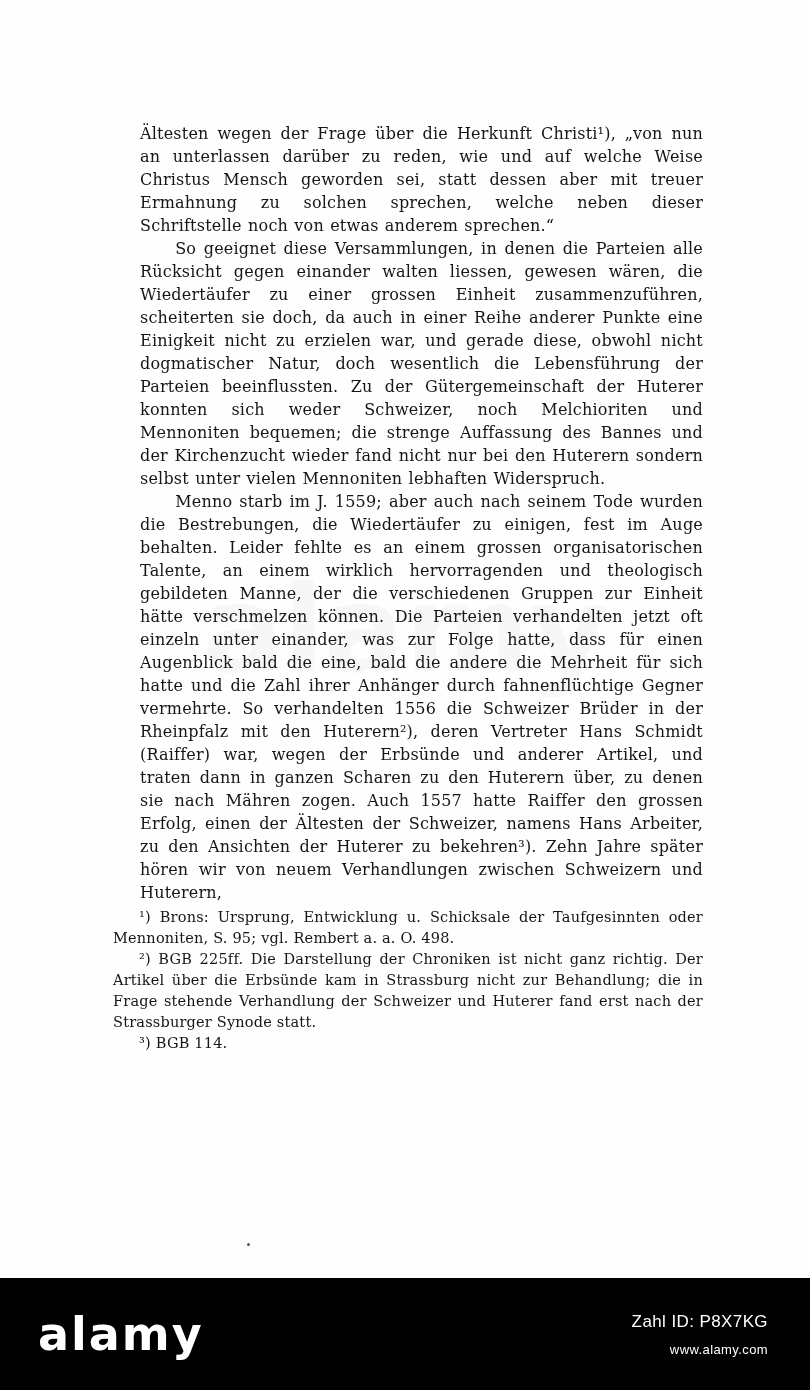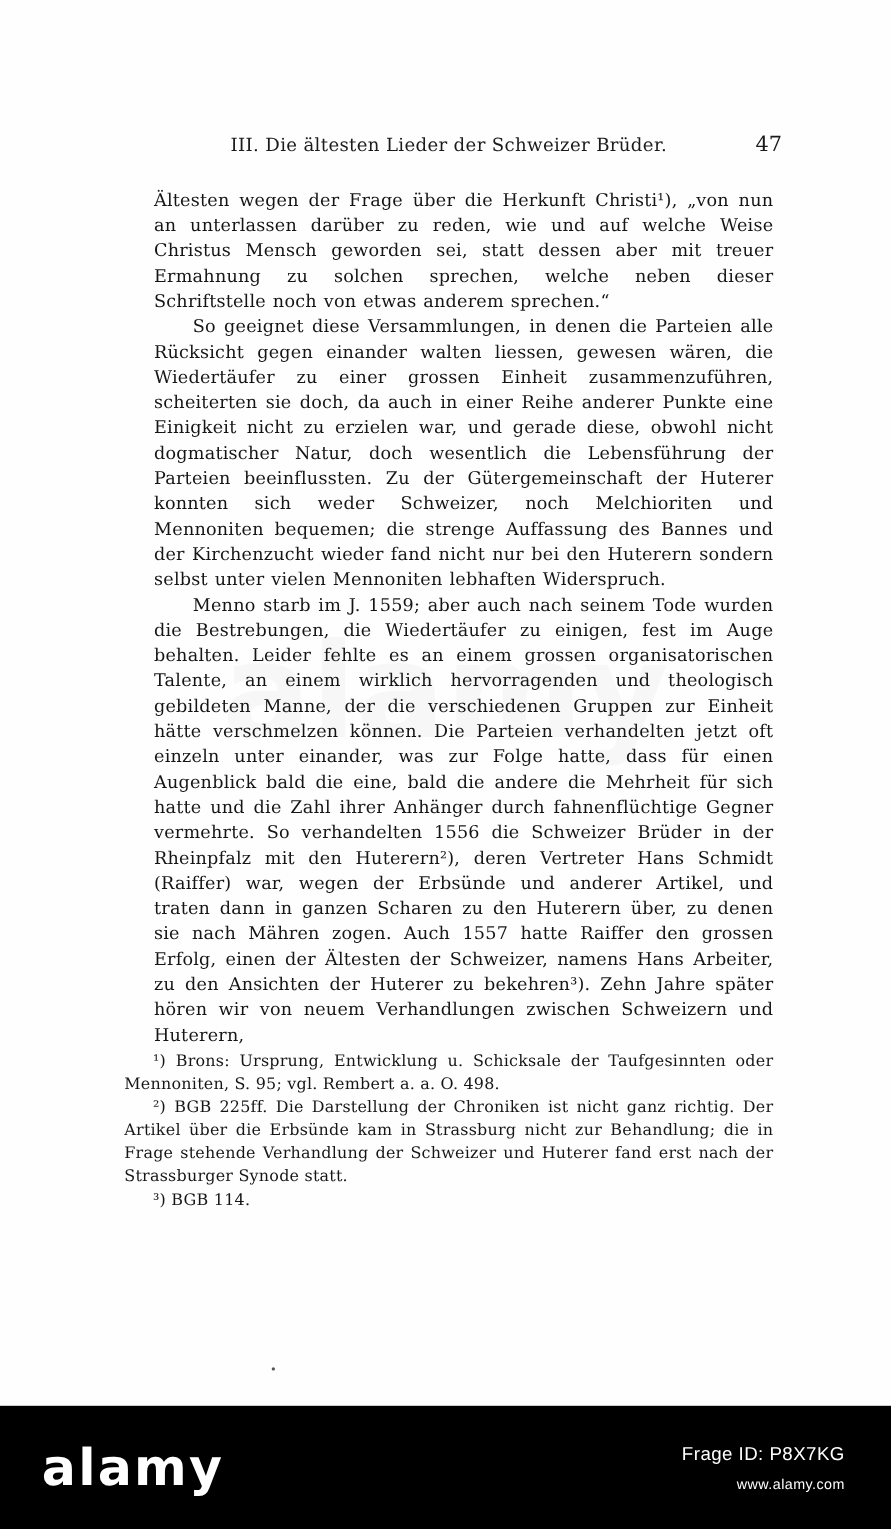--- a/index.html
+++ b/index.html
@@ -126,24 +126,20 @@
 </style>
 </head>
 <body>
 
 <div class="scan-area">
 
   <div class="faint-watermark">alamy</div>
 
   <div class="text-block">
 
-    <div class="header-line">
-      <div class="header-title">III. Die ältesten Lieder der Schweizer Brüder.</div>
-      <div class="page-number">47</div>
-    </div>
 
     <div class="body-text">
       <p class="no-indent">Ältesten wegen der Frage über die Herkunft Christi¹), „von nun an unterlassen darüber zu reden, wie und auf welche Weise Christus Mensch geworden sei, statt dessen aber mit treuer Ermahnung zu solchen sprechen, welche neben dieser Schriftstelle noch von etwas anderem sprechen.“</p>
       <p>So geeignet diese Versammlungen, in denen die Parteien alle Rücksicht gegen einander walten liessen, gewesen wären, die Wiedertäufer zu einer grossen Einheit zusammenzuführen, scheiterten sie doch, da auch in einer Reihe anderer Punkte eine Einigkeit nicht zu erzielen war, und gerade diese, obwohl nicht dogmatischer Natur, doch wesentlich die Lebensführung der Parteien beeinflussten.  Zu der Gütergemeinschaft der Huterer konnten sich weder Schweizer, noch Melchioriten und Mennoniten bequemen; die strenge Auffassung des Bannes und der Kirchenzucht wieder fand nicht nur bei den Huterern sondern selbst unter vielen Mennoniten lebhaften Widerspruch.</p>
       <p>Menno starb im J. 1559; aber auch nach seinem Tode wurden die Bestrebungen, die Wiedertäufer zu einigen, fest im Auge behalten.  Leider fehlte es an einem grossen organisatorischen Talente, an einem wirklich hervorragenden und theologisch gebildeten Manne, der die verschiedenen Gruppen zur Einheit hätte verschmelzen können.  Die Parteien verhandelten jetzt oft einzeln unter einander, was zur Folge hatte, dass für einen Augenblick bald die eine, bald die andere die Mehrheit für sich hatte und die Zahl ihrer Anhänger durch fahnenflüchtige Gegner vermehrte. So verhandelten 1556 die Schweizer Brüder in der Rheinpfalz mit den Huterern²), deren Vertreter Hans Schmidt (Raiffer) war, wegen der Erbsünde und anderer Artikel, und traten dann in ganzen Scharen zu den Huterern über, zu denen sie nach Mähren zogen.  Auch 1557 hatte Raiffer den grossen Erfolg, einen der Ältesten der Schweizer, namens Hans Arbeiter, zu den Ansichten der Huterer zu bekehren³).  Zehn Jahre später hören wir von neuem Verhandlungen zwischen Schweizern und Huterern,</p>
     </div>
 
     <div class="footnotes">
       <p>¹) Brons: Ursprung, Entwicklung u. Schicksale der Taufgesinnten oder Mennoniten, S. 95; vgl. Rembert a. a. O. 498.</p>
       <p>²) BGB 225ff.  Die Darstellung der Chroniken ist nicht ganz richtig.  Der Artikel über die Erbsünde kam in Strassburg nicht zur Behandlung; die in Frage stehende Verhandlung der Schweizer und Huterer fand erst nach der Strassburger Synode statt.</p>
@@ -152,16 +148,16 @@
 
   </div>
 
   <div class="stray-mark"></div>
 
 </div>
 
 <div class="watermark-bar">
   <div class="alamy-logo">alamy</div>
   <div class="alamy-info">
-    <div class="image-id">Frage ID: P8X7KG</div>
+    <div class="image-id">Zahl ID: P8X7KG</div>
     <div class="site-url">www.alamy.com</div>
   </div>
 </div>
 
 </body></html>

